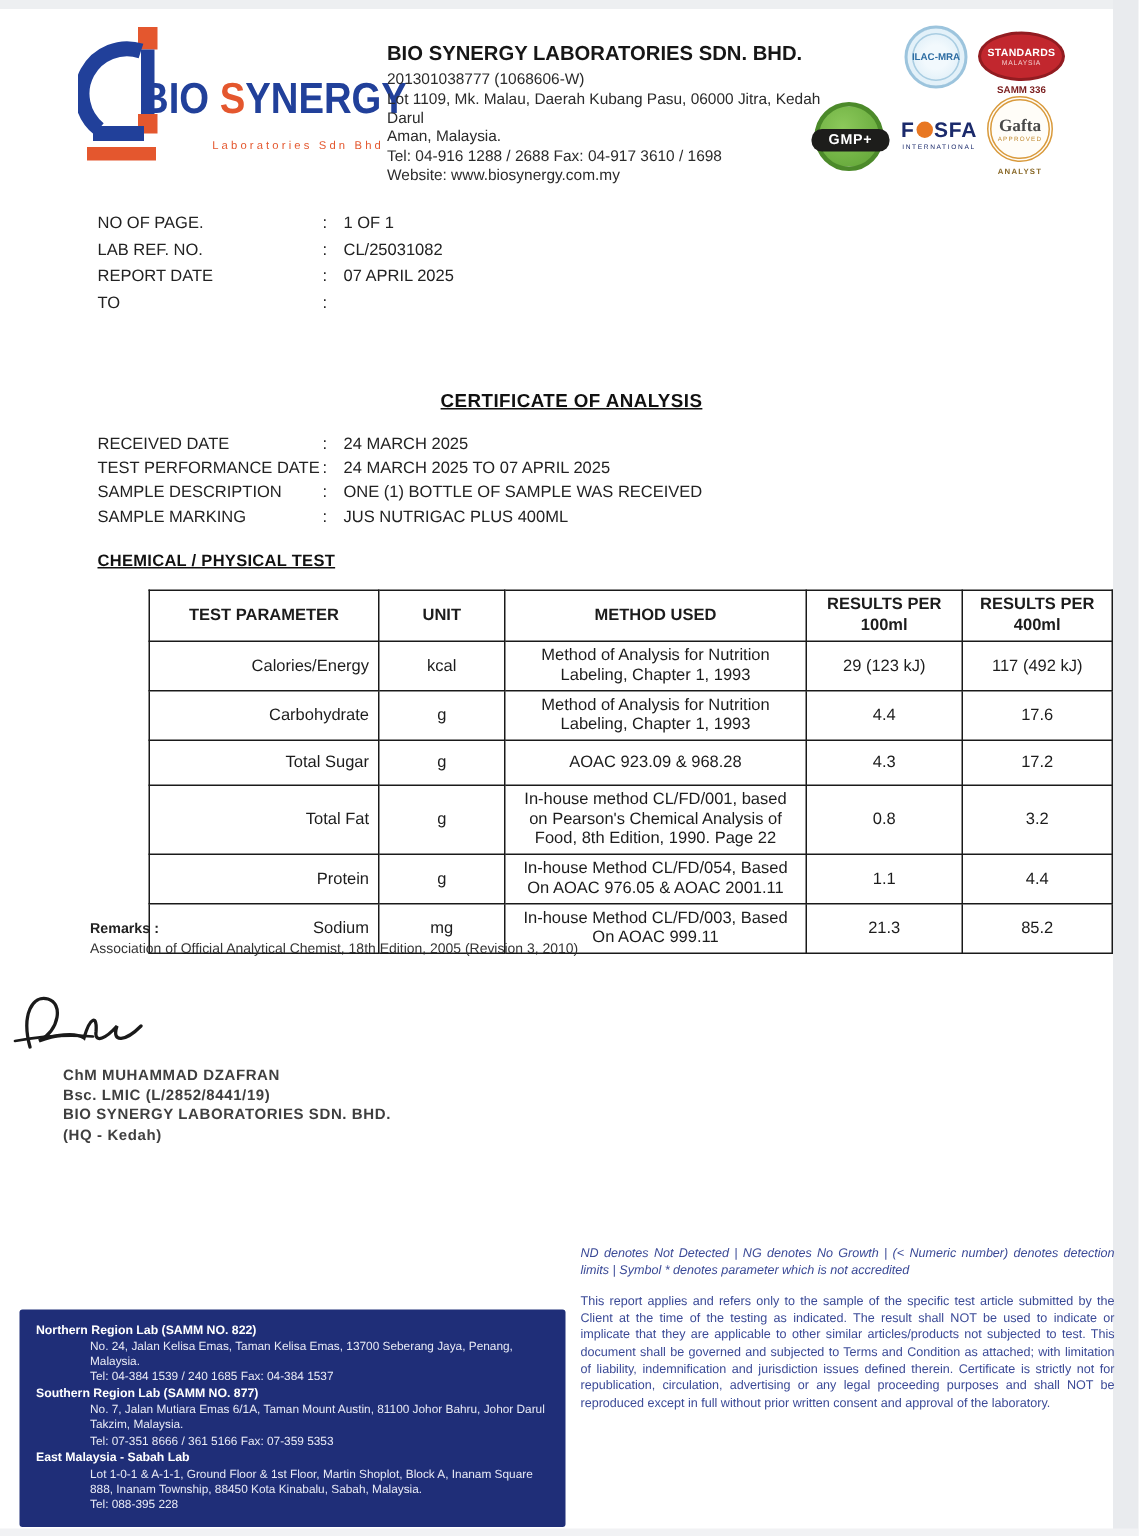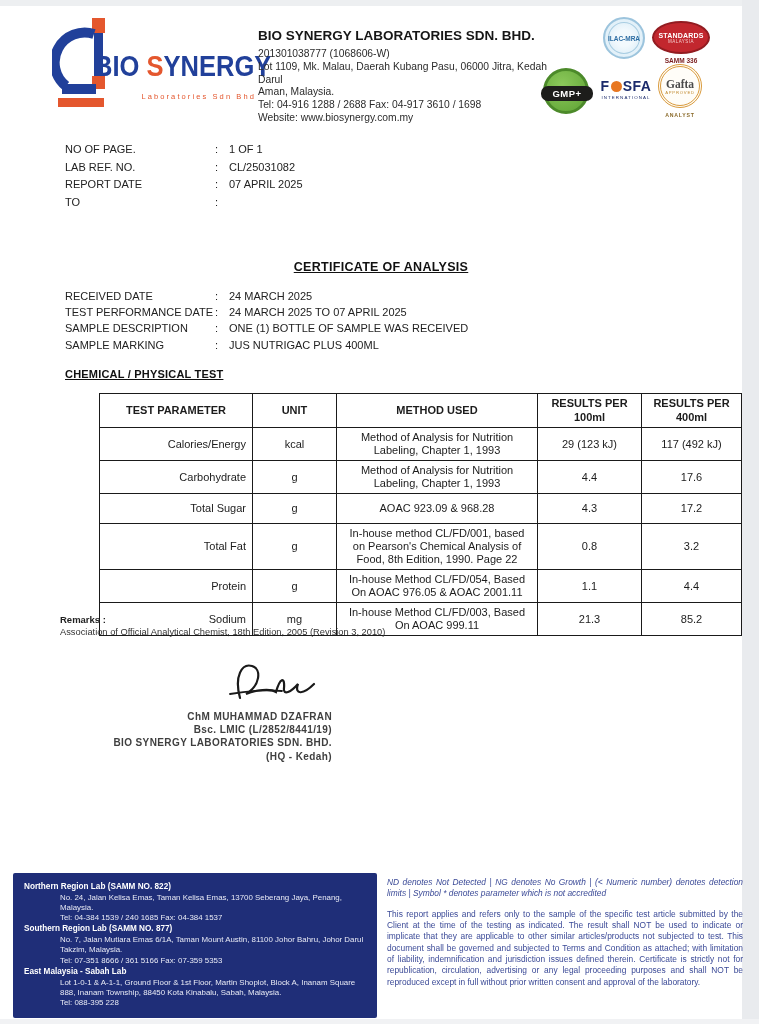--- a/index.html
+++ b/index.html
@@ -78,32 +78,32 @@
   td.c-param { text-align:right; height:30px; }
   td.c-unit, td.c-method, td.c-res { text-align:center; }
   td.c-method { line-height:1.18; padding:2px 4px; }
 
   
   .remarks { position:absolute; left:60px; top:614px; width:560px; }
   .remarks .r-label { font-size:9.5px; font-weight:bold; color:#222; }
   .remarks .r-text { font-size:9.3px; color:#333; margin-top:2px; }
 
   
-  .sig-block { position:absolute; left:42px; top:656px; width:290px; text-align:right; }
+  .sig-block { position:absolute; left:42px; top:656px; width:290px; text-align:left; }
   .sig-scrawl { margin-left:-40px; }
   .sig-lines { margin-top:2px; font-size:10px; font-weight:bold; color:#3f3f3f; line-height:1.32; letter-spacing:0.4px; }
 
   
   .footer-labs { position:absolute; left:13px; top:873px; width:364px; height:145px;
                  background:#1f2e78; color:#ffffff; padding:9px 11px; border-radius:2px; }
   .lab { margin-bottom:1px; }
   .lab-name { font-size:8.2px; font-weight:bold; line-height:1.3; }
   .lab-line { font-size:7.9px; line-height:1.3; color:#e8eaf5;padding-left:36px; }
 
-  .footer-notes { position:absolute; left:387px; top:877px; width:356px; color:#3b4a97; }
+  .footer-notes { position:absolute; left:387px; top:830px; width:356px; color:#3b4a97; }
   .note-1 { font-size:8.4px; font-style:italic; line-height:1.35; text-align:justify; }
   .note-2 { font-size:8.4px; line-height:1.35; text-align:justify; margin-top:9px; }
 </style>
 </head>
 <body>
 
 <div class="page">
   <div class="edge-top"></div>
   <div class="edge-right"></div>
   <div class="edge-bottom"></div>

